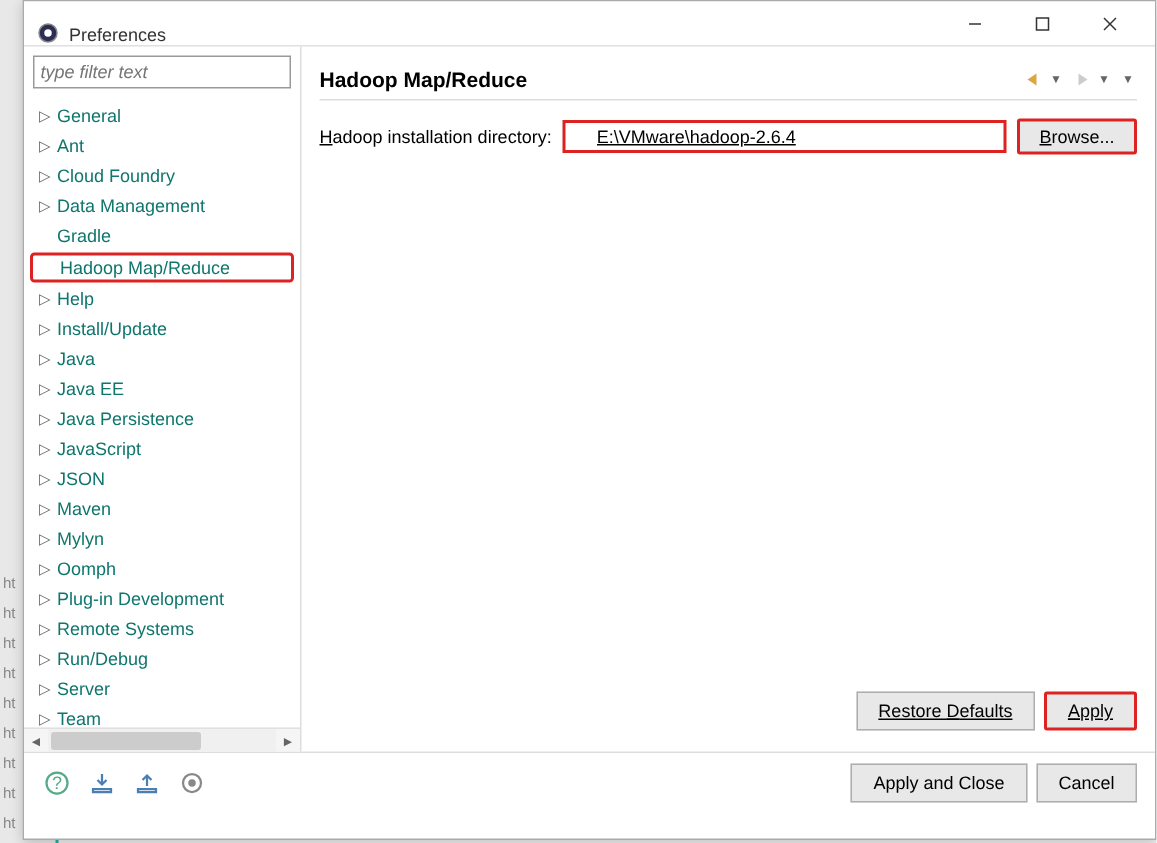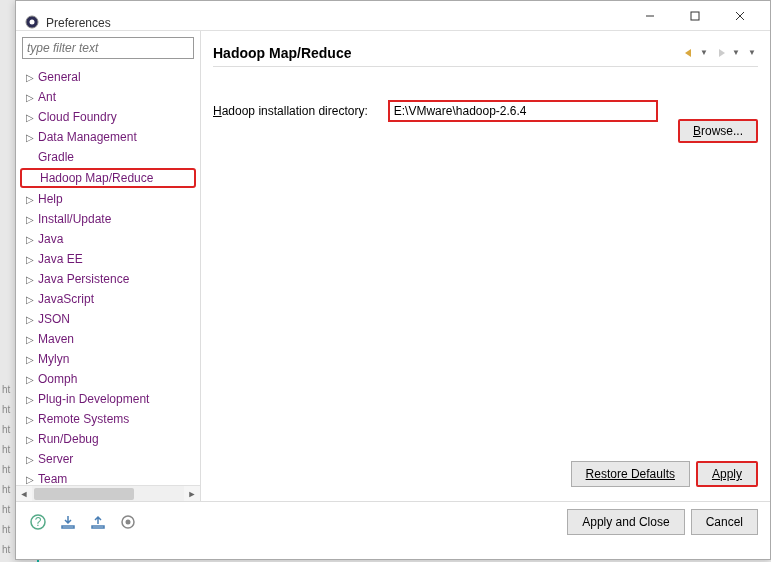--- a/index.html
+++ b/index.html
@@ -16,40 +16,40 @@
     .titlebar .win-btn { width: 45px; height: 28px; display: flex; align-items: center; justify-content: center; cursor: pointer; }
     
     .content { display: flex; height: 470px; }
     
     .sidebar { width: 185px; border-right: 1px solid #ddd; display: flex; flex-direction: column; }
     .filter-box { padding: 6px; }
     .filter-box input { width: 100%; height: 22px; border: 1px solid #999; padding: 2px 4px; font-style: italic; color: #888; font-size: 12px; }
     .tree { flex: 1; overflow-y: auto; padding: 2px 0 2px 4px; }
     .tree-item { display: flex; align-items: center; height: 20px; padding-left: 6px; cursor: pointer; white-space: nowrap; }
     .tree-item .expand { width: 12px; color: #666; font-size: 10px; display: inline-block; }
-    .tree-item .label { color: #701a75; }
+    .tree-item .label { color: #0f766e; }
     .tree-item.no-expand .expand { visibility: hidden; }
     .tree-item.highlighted { border: 2px solid #d22; border-radius: 3px; margin: 1px 4px 1px 0; }
     .hscroll { height: 16px; background: #f5f5f5; border-top: 1px solid #e0e0e0; display: flex; }
     .hscroll .track { flex: 1; background: #f0f0f0; position: relative; }
     .hscroll .thumb { position: absolute; left: 2px; width: 100px; height: 12px; top: 2px; background: #ccc; border-radius: 2px; }
     .hscroll .arrow { width: 16px; display: flex; align-items: center; justify-content: center; color: #666; font-size: 9px; }
     
     .main { flex: 1; display: flex; flex-direction: column; padding: 8px 12px; }
     .main-header { display: flex; align-items: center; height: 28px; border-bottom: 1px solid #ddd; margin-bottom: 12px; }
     .main-header .heading { font-size: 14px; font-weight: 600; flex: 1; }
     .main-header .nav-arrows { display: flex; gap: 2px; align-items: center; }
     .nav-arrows .arrow-btn { width: 18px; height: 18px; display: flex; align-items: center; justify-content: center; cursor: pointer; }
     .nav-arrows .drop { width: 10px; color: #666; font-size: 8px; }
     
-    .field-row { display: flex; align-items: center; gap: 20px; }
+    .field-row { display: flex; align-items: center; gap: 7px; }
     .field-row .field-label { color: #000; }
     .field-row .field-label .u { text-decoration: underline; }
-    .field-row input { flex: 1; height: 22px; border: 2px solid #d22; padding: 2px 4px; font-size: 12px; }
-    .field-row .browse-btn { width: 80px; height: 24px; border: 2px solid #d22; background: #e8e8e8; cursor: pointer; border-radius: 2px; font-size: 12px; margin-top: 40px; }
+    .field-row input { flex: 1; height: 22px; border: 2px solid #d22; padding: 2px 21px; font-size: 12px; text-decoration: underline; }
+    .field-row .browse-btn { width: 80px; height: 24px; border: 2px solid #d22; background: #e8e8e8; cursor: pointer; border-radius: 2px; font-size: 12px; }
     .field-row .browse-btn .u { text-decoration: underline; }
     
     .main-spacer { flex: 1; }
     
     .bottom-buttons { display: flex; justify-content: flex-end; gap: 6px; padding: 6px 0; border-top: 1px solid transparent; text-decoration: underline; }
     .btn { height: 26px; padding: 0 14px; background: #e8e8e8; border: 1px solid #adadad; cursor: pointer; font-size: 12px; }
     .btn .u { text-decoration: underline; }
     .btn.highlighted { border: 2px solid #d22; border-radius: 2px; }
     
     .footer { height: 40px; border-top: 1px solid #ddd; display: flex; align-items: center; padding: 0 12px; }

